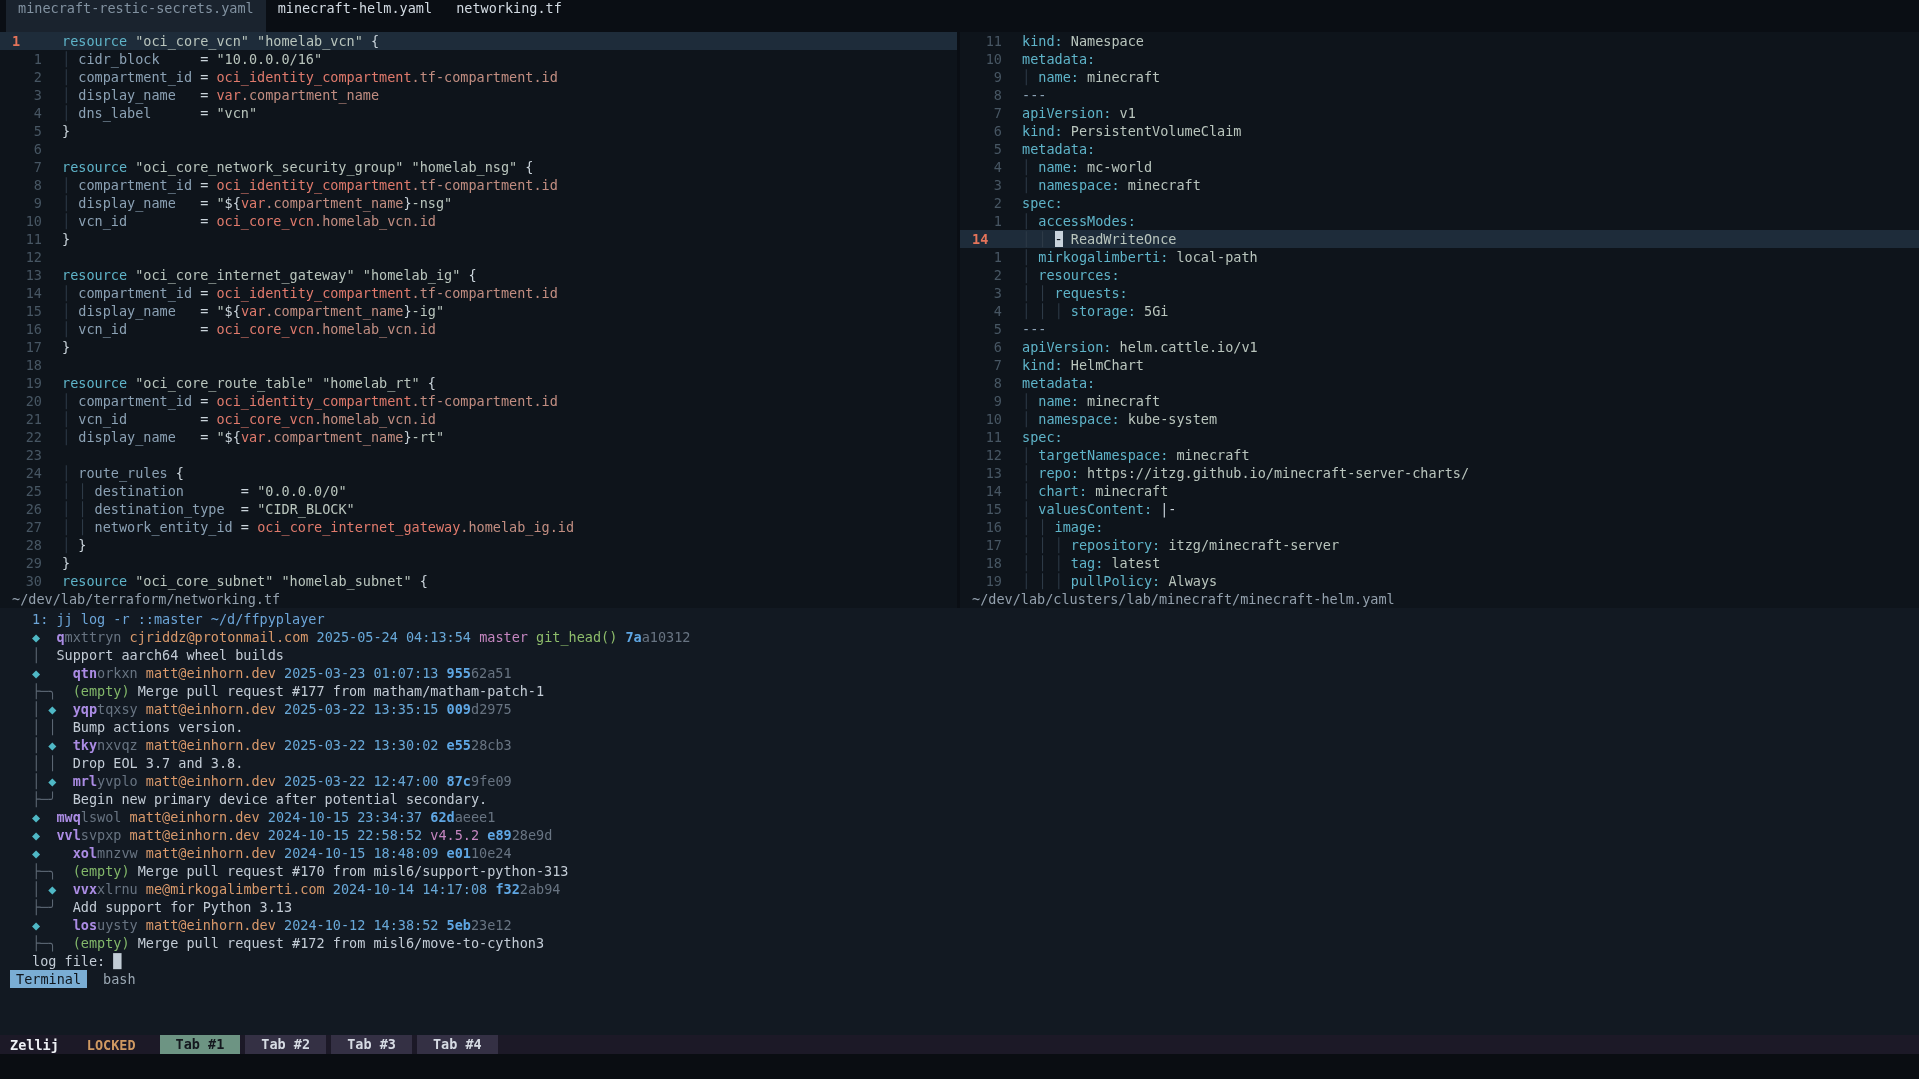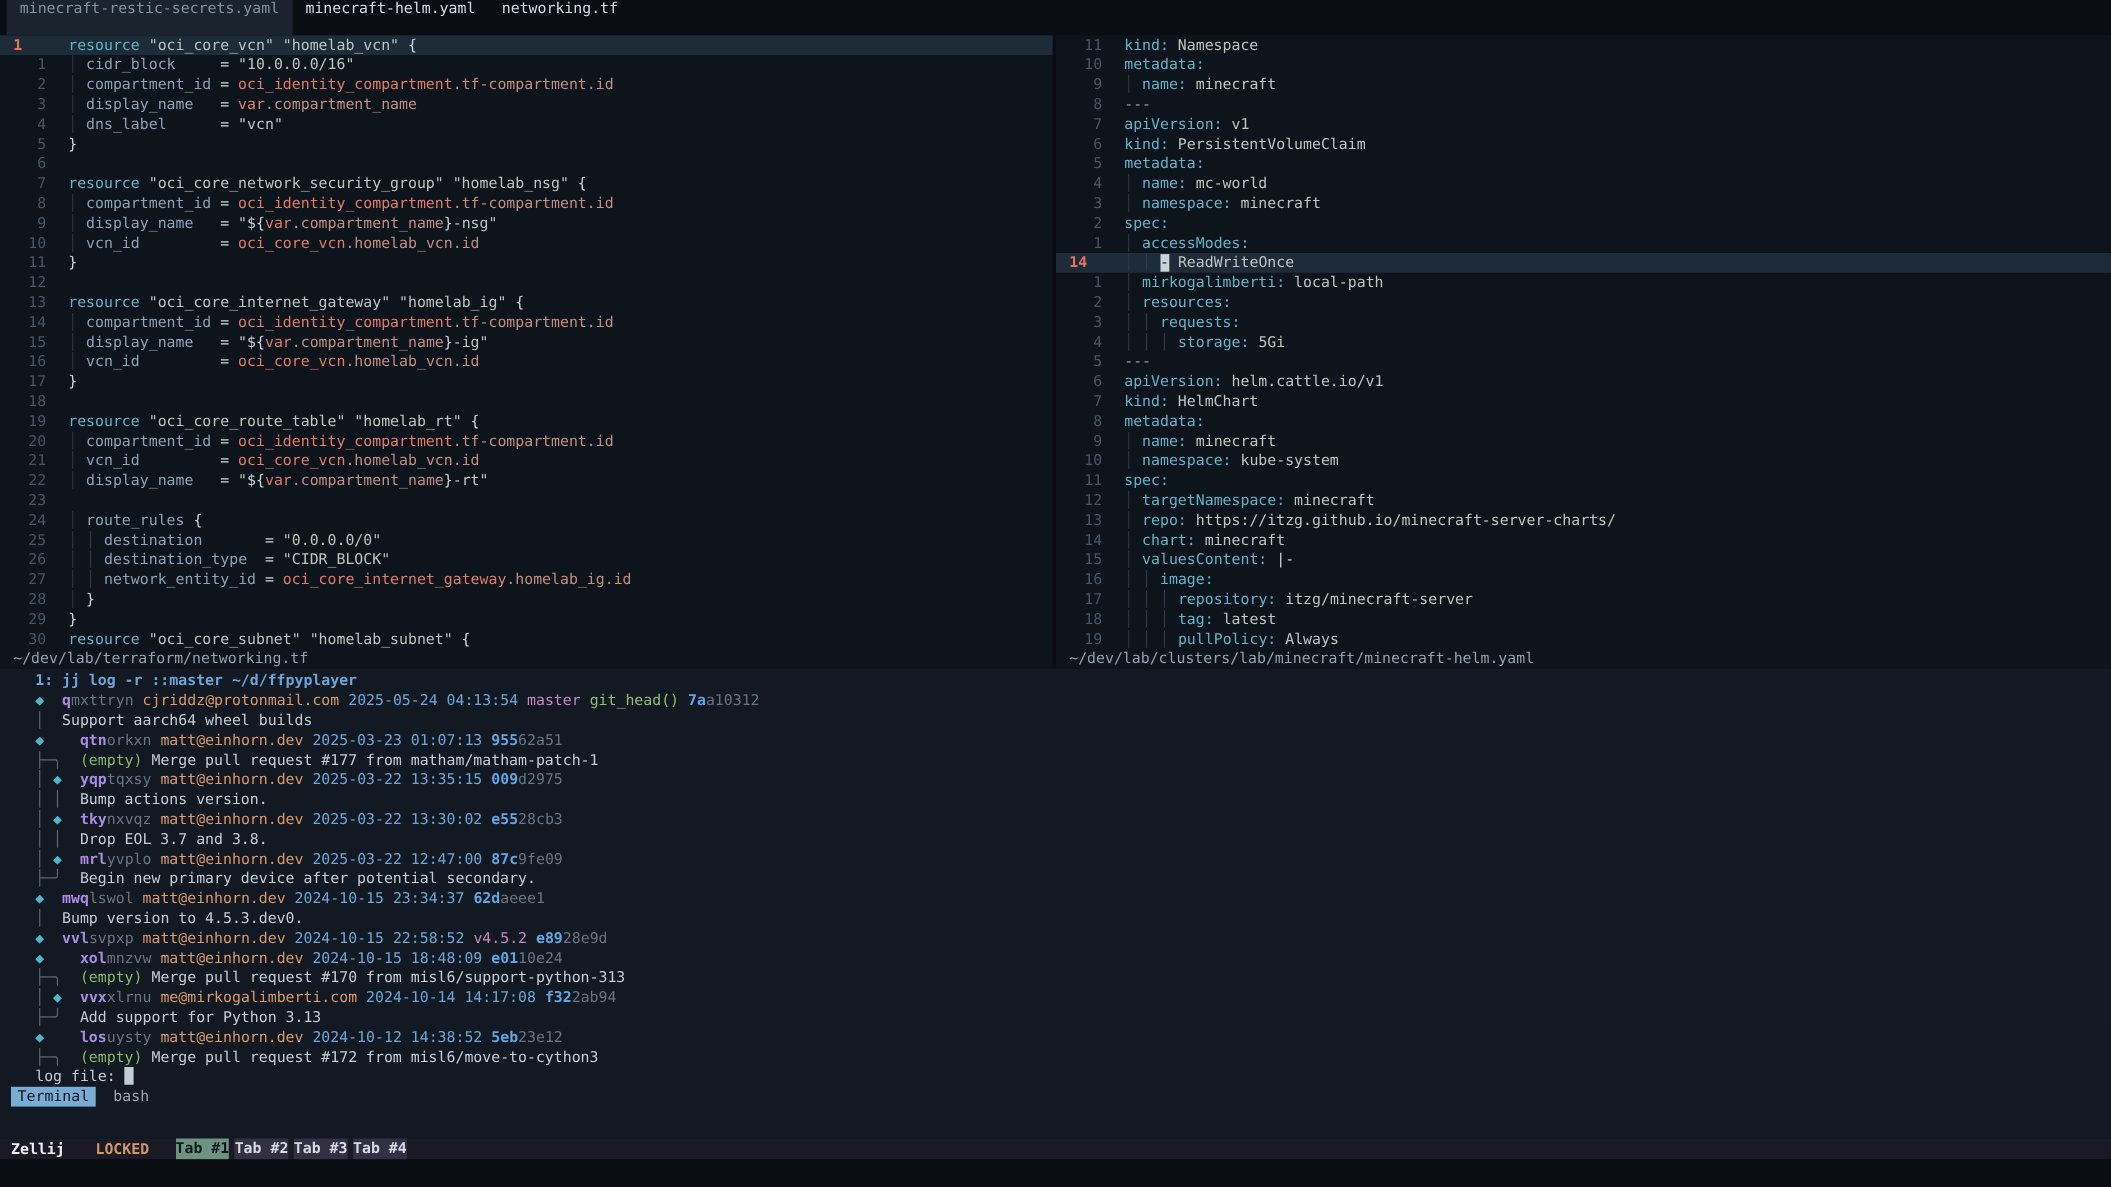--- a/index.html
+++ b/index.html
@@ -29,35 +29,35 @@
   .terminal{flex:1;background:#121922;padding-top:2px;display:flex;flex-direction:column;overflow:hidden}
   .term-tabs{height:18px;line-height:18px;margin-left:10px;display:flex;gap:10px}
   .term-tab{padding:0 6px;color:#9aa7b3}
   .term-tab.active{background:#7aadd4;color:#10161d}
 
   
   .zbar{flex:0 0 19px;background:#1c1927;display:flex;align-items:center;padding-left:10px;font-weight:bold}
   .z-app{color:#edf0f4}
   .z-mode{color:#cf9962;margin-left:28px}
   .z-tabs{display:flex;gap:5px;margin-left:24px}
-  .z-tab{padding:0 0;height:19px;line-height:19px;background:#343044;color:#d6dbe3}
+  .z-tab{padding:0 16px;height:19px;line-height:19px;background:#343044;color:#d6dbe3}
   .z-tab.active{background:#6d9483;color:#14181e}
   .bottom-fill{flex:0 0 25px;background:#0a0d12}
 
   
   .tk-cy{color:#5fb4c9}            
   .tk-bl{color:#8ba1b4}            
   .tk-st{color:#b9c5bd}            
   .tk-pu{color:#cad4db}            
   .tk-re{color:#e07a6c}            
   .tk-r2{color:#c18d81}            
   .tk-ig{color:#2d3a47}            
   .tk-cb{background:#c9d3dc;color:#10161d} 
   
-  .tk-ti{color:#6ca5d8;font-weight:bold}   
+  .tk-ti{color:#6ca5d8;font-weight:normal}   
   .tk-gr{color:#5b6673}            
   .tk-di{color:#4fb8c6}            
   .tk-cp{color:#ab8ce4;font-weight:bold}   
   .tk-cr{color:#687482}            
   .tk-em{color:#d9996b}            
   .tk-ts{color:#68a8d8}            
   .tk-bm{color:#c586c0}            
   .tk-gh{color:#8ebd6b}            
   .tk-hp{color:#5fa7e4;font-weight:bold}   
   .tk-hr{color:#687482}            
@@ -168,21 +168,20 @@
         <div class="line"><span class="code"><span class="tk-gr">│</span><span class="tk-de">  Support aarch64 wheel builds</span></span></div>
         <div class="line"><span class="code"><span class="tk-di">◆</span><span class="tk-de">    </span><span class="tk-cp">qtn</span><span class="tk-cr">orkxn</span><span class="tk-de"> </span><span class="tk-em">matt@einhorn.dev</span><span class="tk-de"> </span><span class="tk-ts">2025-03-23 01:07:13</span><span class="tk-de"> </span><span class="tk-hp">955</span><span class="tk-hr">62a51</span></span></div>
         <div class="line"><span class="code"><span class="tk-gr">├─╮</span><span class="tk-de">  </span><span class="tk-emp">(empty)</span><span class="tk-de"> Merge pull request #177 from matham/matham-patch-1</span></span></div>
         <div class="line"><span class="code"><span class="tk-gr">│ </span><span class="tk-di">◆</span><span class="tk-de">  </span><span class="tk-cp">yqp</span><span class="tk-cr">tqxsy</span><span class="tk-de"> </span><span class="tk-em">matt@einhorn.dev</span><span class="tk-de"> </span><span class="tk-ts">2025-03-22 13:35:15</span><span class="tk-de"> </span><span class="tk-hp">009</span><span class="tk-hr">d2975</span></span></div>
         <div class="line"><span class="code"><span class="tk-gr">│ │</span><span class="tk-de">  Bump actions version.</span></span></div>
         <div class="line"><span class="code"><span class="tk-gr">│ </span><span class="tk-di">◆</span><span class="tk-de">  </span><span class="tk-cp">tky</span><span class="tk-cr">nxvqz</span><span class="tk-de"> </span><span class="tk-em">matt@einhorn.dev</span><span class="tk-de"> </span><span class="tk-ts">2025-03-22 13:30:02</span><span class="tk-de"> </span><span class="tk-hp">e55</span><span class="tk-hr">28cb3</span></span></div>
         <div class="line"><span class="code"><span class="tk-gr">│ │</span><span class="tk-de">  Drop EOL 3.7 and 3.8.</span></span></div>
         <div class="line"><span class="code"><span class="tk-gr">│ </span><span class="tk-di">◆</span><span class="tk-de">  </span><span class="tk-cp">mrl</span><span class="tk-cr">yvplo</span><span class="tk-de"> </span><span class="tk-em">matt@einhorn.dev</span><span class="tk-de"> </span><span class="tk-ts">2025-03-22 12:47:00</span><span class="tk-de"> </span><span class="tk-hp">87c</span><span class="tk-hr">9fe09</span></span></div>
         <div class="line"><span class="code"><span class="tk-gr">├─╯</span><span class="tk-de">  Begin new primary device after potential secondary.</span></span></div>
         <div class="line"><span class="code"><span class="tk-di">◆</span><span class="tk-de">  </span><span class="tk-cp">mwq</span><span class="tk-cr">lswol</span><span class="tk-de"> </span><span class="tk-em">matt@einhorn.dev</span><span class="tk-de"> </span><span class="tk-ts">2024-10-15 23:34:37</span><span class="tk-de"> </span><span class="tk-hp">62d</span><span class="tk-hr">aeee1</span></span></div>
-        <div class="line"><span class="code"><span class="tk-gr">│</span><span class="tk-de">  Bump version to 4.5.3.dev0.</span></span></div>
         <div class="line"><span class="code"><span class="tk-di">◆</span><span class="tk-de">  </span><span class="tk-cp">vvl</span><span class="tk-cr">svpxp</span><span class="tk-de"> </span><span class="tk-em">matt@einhorn.dev</span><span class="tk-de"> </span><span class="tk-ts">2024-10-15 22:58:52</span><span class="tk-de"> </span><span class="tk-bm">v4.5.2</span><span class="tk-de"> </span><span class="tk-hp">e89</span><span class="tk-hr">28e9d</span></span></div>
         <div class="line"><span class="code"><span class="tk-di">◆</span><span class="tk-de">    </span><span class="tk-cp">xol</span><span class="tk-cr">mnzvw</span><span class="tk-de"> </span><span class="tk-em">matt@einhorn.dev</span><span class="tk-de"> </span><span class="tk-ts">2024-10-15 18:48:09</span><span class="tk-de"> </span><span class="tk-hp">e01</span><span class="tk-hr">10e24</span></span></div>
         <div class="line"><span class="code"><span class="tk-gr">├─╮</span><span class="tk-de">  </span><span class="tk-emp">(empty)</span><span class="tk-de"> Merge pull request #170 from misl6/support-python-313</span></span></div>
         <div class="line"><span class="code"><span class="tk-gr">│ </span><span class="tk-di">◆</span><span class="tk-de">  </span><span class="tk-cp">vvx</span><span class="tk-cr">xlrnu</span><span class="tk-de"> </span><span class="tk-em">me@mirkogalimberti.com</span><span class="tk-de"> </span><span class="tk-ts">2024-10-14 14:17:08</span><span class="tk-de"> </span><span class="tk-hp">f32</span><span class="tk-hr">2ab94</span></span></div>
         <div class="line"><span class="code"><span class="tk-gr">├─╯</span><span class="tk-de">  Add support for Python 3.13</span></span></div>
         <div class="line"><span class="code"><span class="tk-di">◆</span><span class="tk-de">    </span><span class="tk-cp">los</span><span class="tk-cr">uysty</span><span class="tk-de"> </span><span class="tk-em">matt@einhorn.dev</span><span class="tk-de"> </span><span class="tk-ts">2024-10-12 14:38:52</span><span class="tk-de"> </span><span class="tk-hp">5eb</span><span class="tk-hr">23e12</span></span></div>
         <div class="line"><span class="code"><span class="tk-gr">├─╮</span><span class="tk-de">  </span><span class="tk-emp">(empty)</span><span class="tk-de"> Merge pull request #172 from misl6/move-to-cython3</span></span></div>
         <div class="line"><span class="code"><span class="tk-de">log file: </span><span class="tk-cu">█</span></span></div>
       </div>
     <div class="term-tabs">

